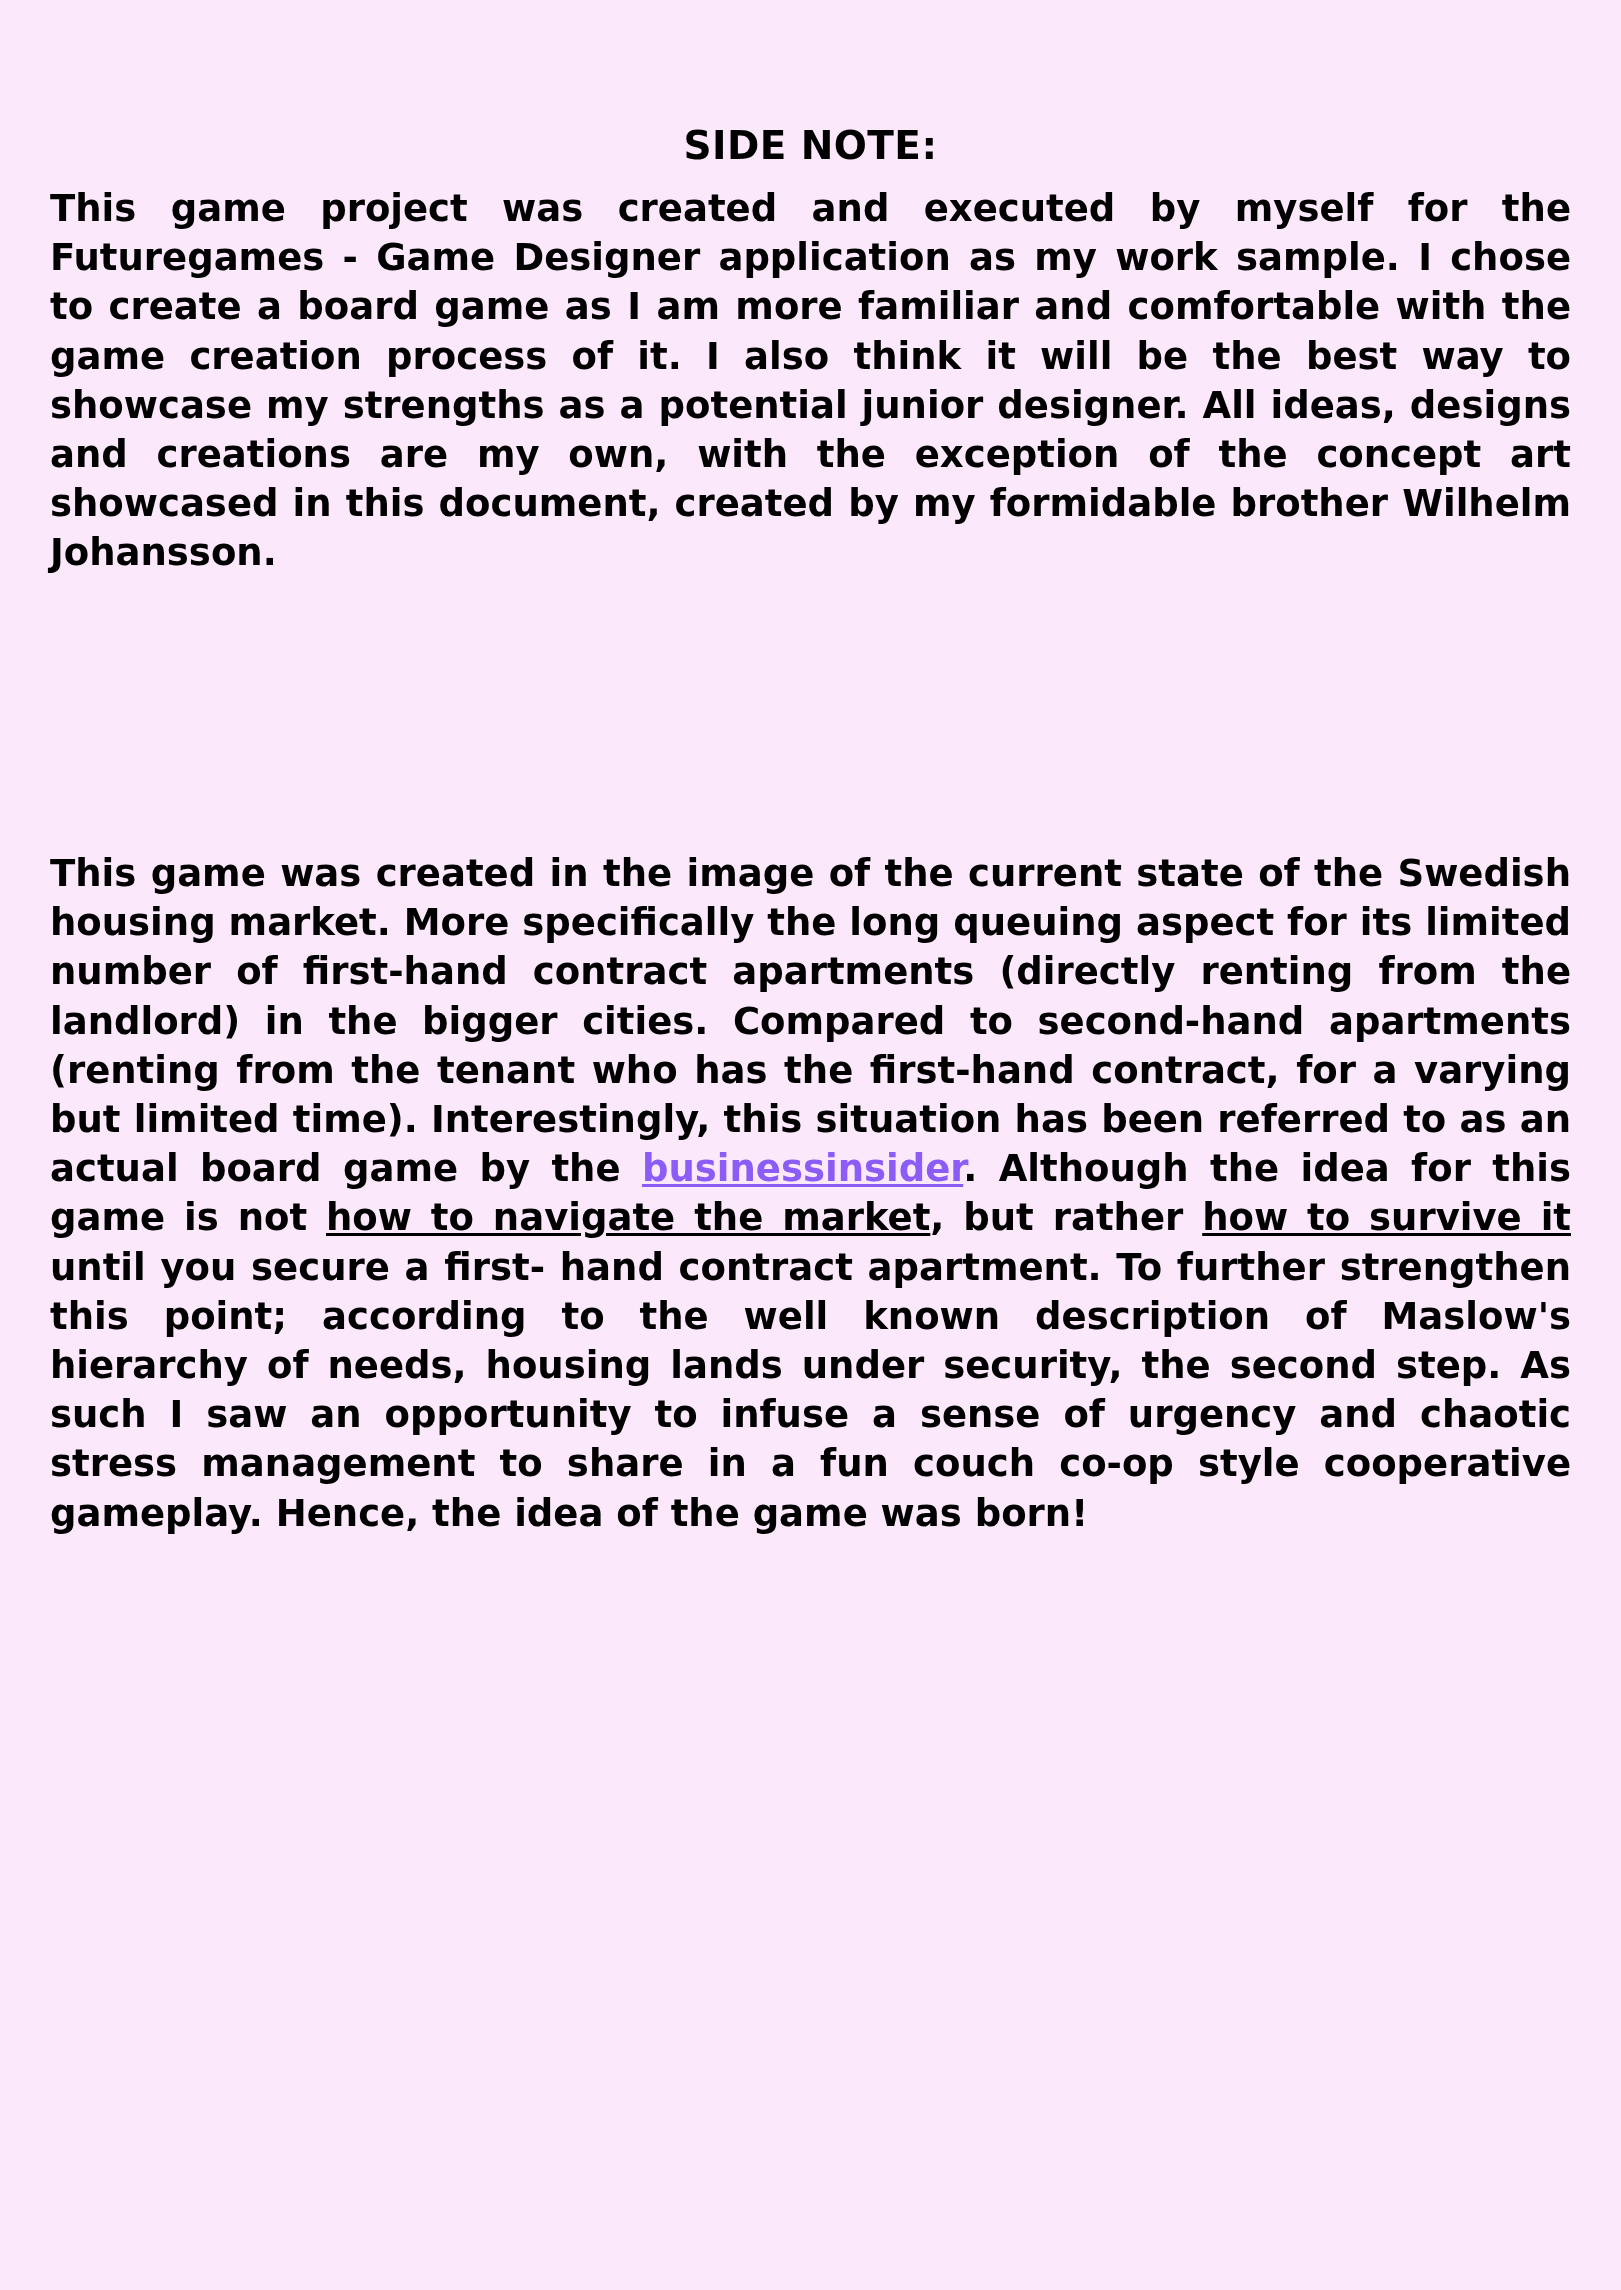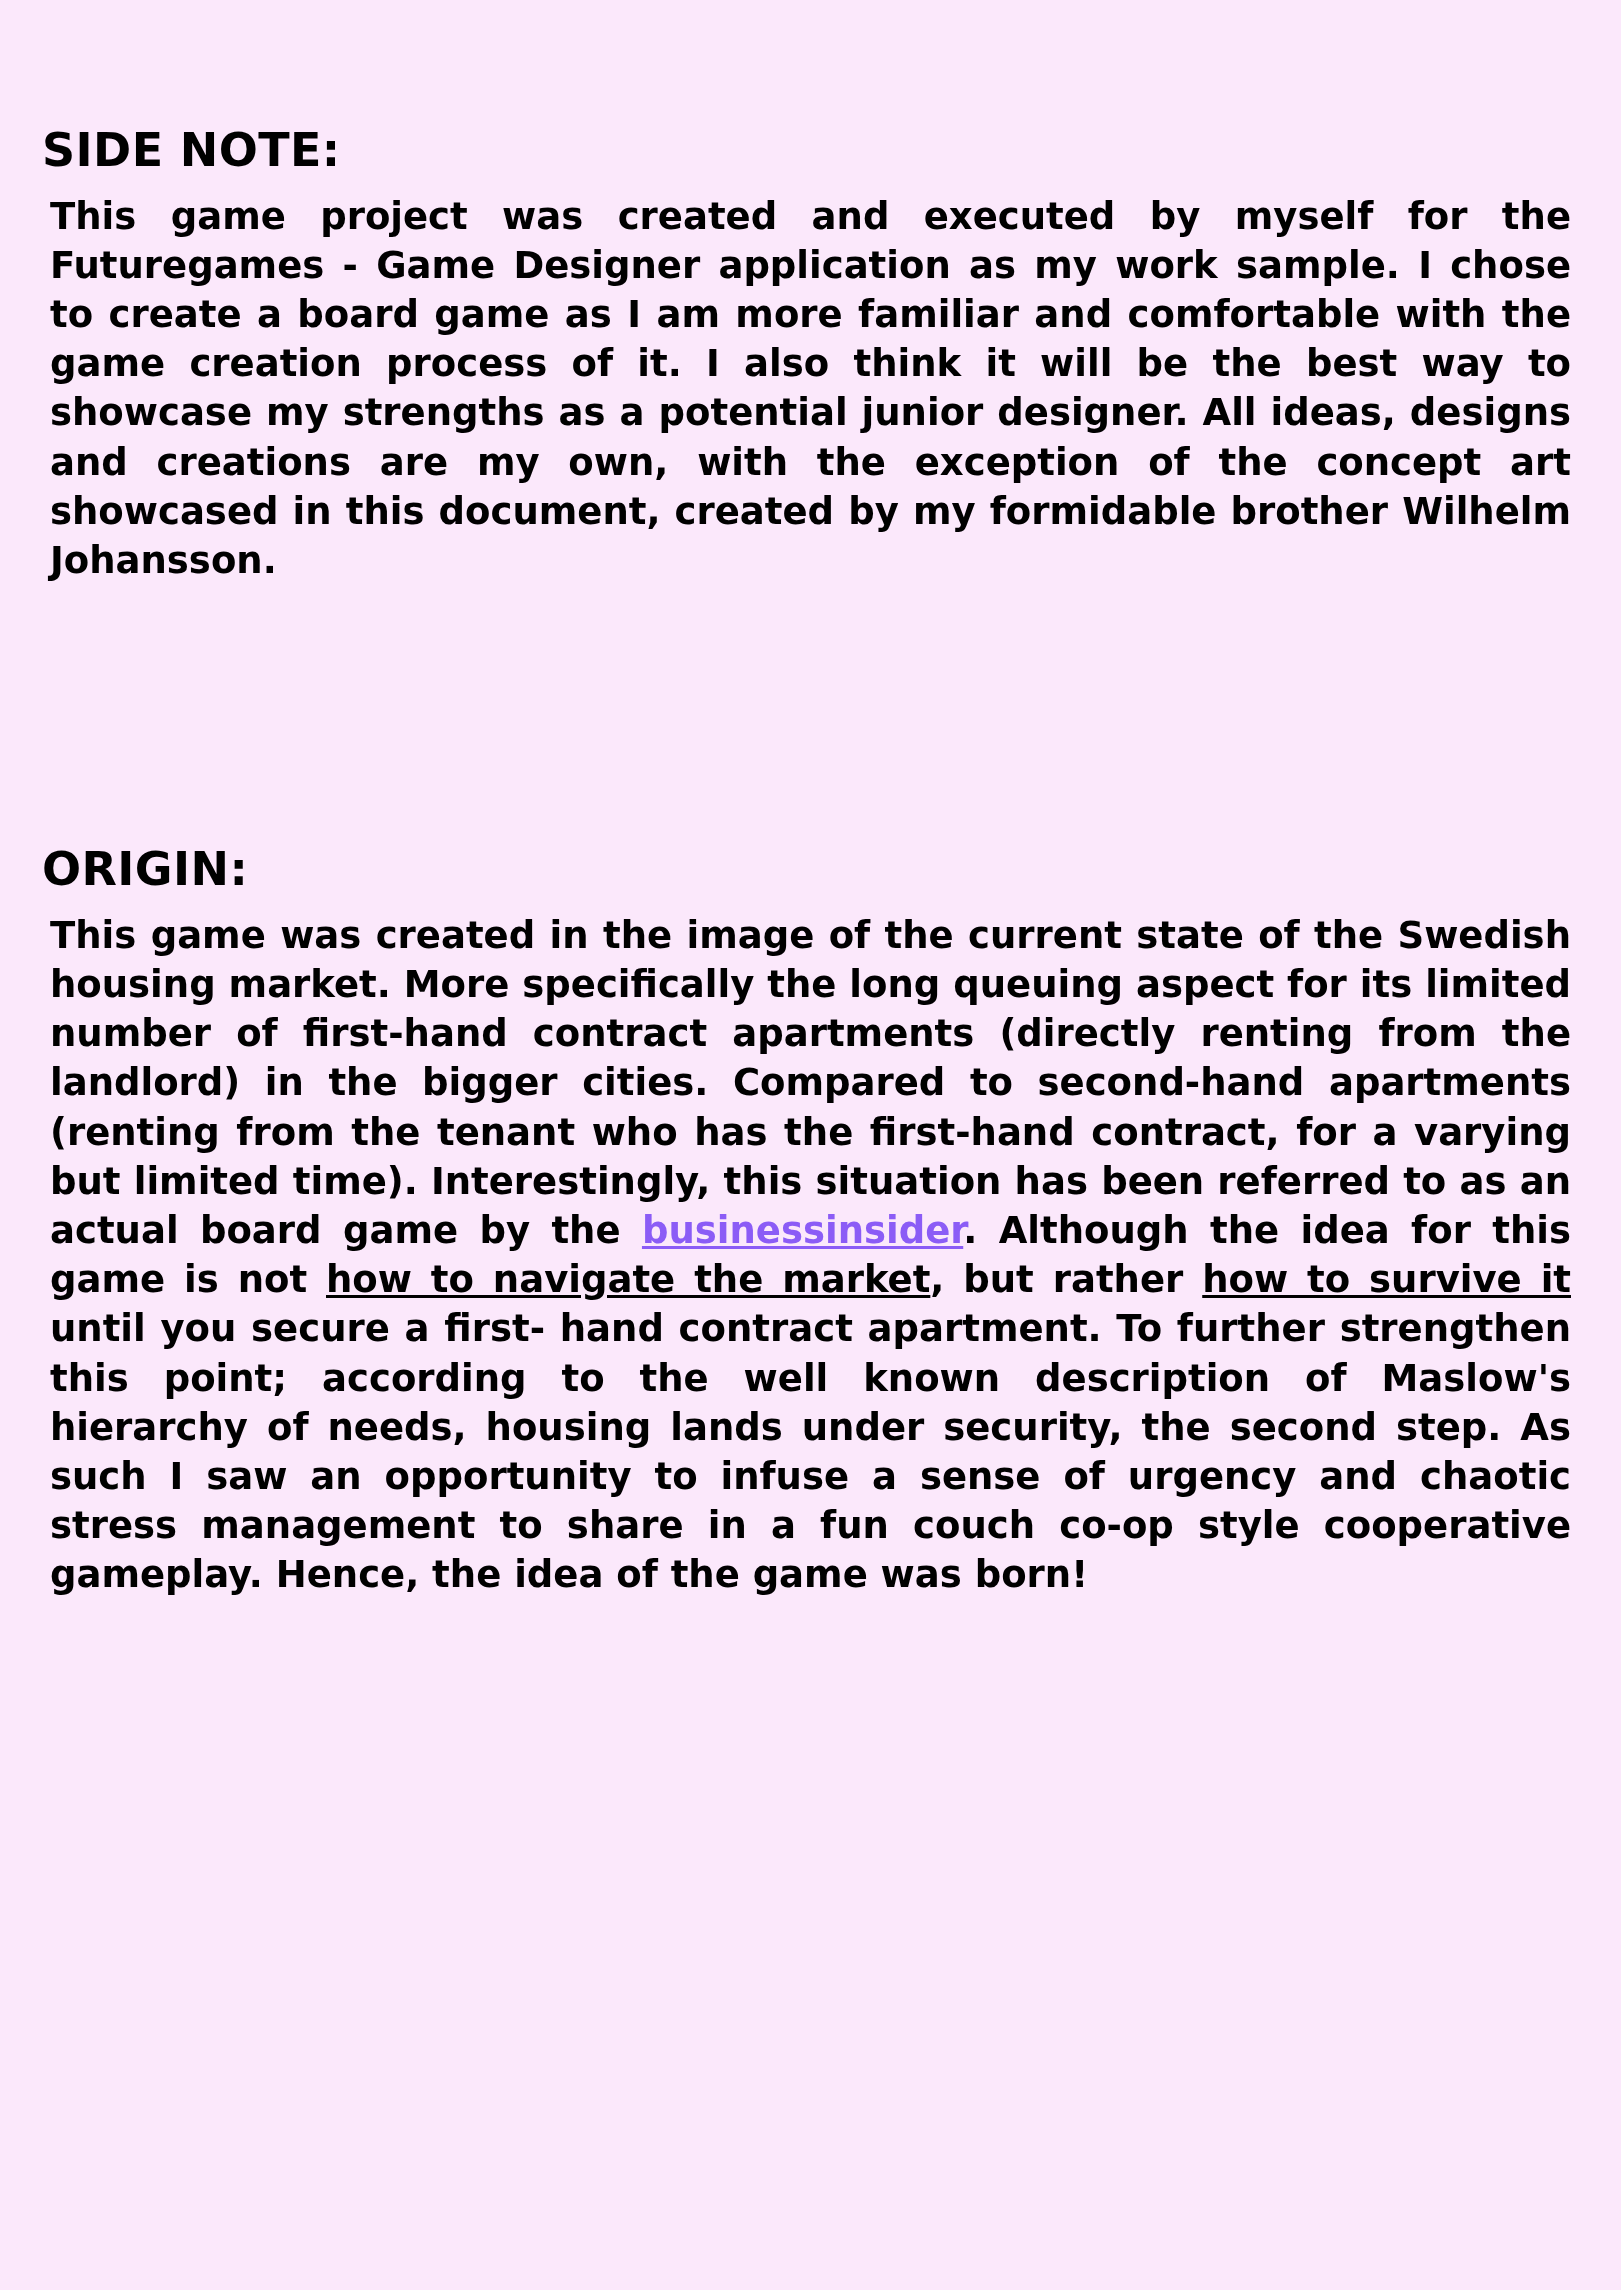--- a/index.html
+++ b/index.html
@@ -18,23 +18,23 @@
     width: 1621px;
     min-height: 2290px;
     box-sizing: border-box;
     padding: 125px 42px 54px 42px;
     background: #fbe8fb;
   }
   .section {
     margin: 0;
   }
   .section-heading {
-    text-align: left;
+    text-align: center;
     font-weight: bold;
-    font-size: 46px;
+    font-size: 39px;
     letter-spacing: 0.4px;
     margin: 0 0 16px 0;
     line-height: 1.1;
   }
   .body-text {
     text-align: justify;
     text-justify: inter-word;
     font-weight: bold;
     font-size: 37px;
     line-height: 1.33;
@@ -68,18 +68,17 @@
 <div class="page">
 
   <section class="section">
     <h1 class="section-heading">SIDE NOTE:</h1>
     <p class="body-text first">This game project was created and executed by myself for the Futuregames - Game Designer application as my work sample. I chose to create a board game as I am more familiar and comfortable with the game creation process of it. I also think it will be the best way to showcase my strengths as a potential junior designer. All ideas, designs and creations are my own, with the exception of the concept art showcased in this document, created by my formidable brother Wilhelm Johansson.</p>
   </section>
 
   <div class="gap"></div>
 
   <section class="section">
-    <h1 class="section-heading">ORIGIN:</h1>
     <p class="body-text first"><span class="inline">This game was created in the image of the current state of the Swedish housing market. More specifically the long queuing aspect for its limited number of first-hand contract apartments (directly renting from the landlord) in the bigger cities. Compared to second-hand apartments (renting from the tenant who has the first-hand contract, for a varying but limited time). Interestingly, this situation has been referred to as an actual board game by the </span><a class="link" href="#">businessinsider</a><span class="inline">. Although the idea for this game is not </span><span class="inline underline">how to navigate the market</span><span class="inline">, but rather </span><span class="inline underline">how to survive it</span><span class="inline"> until you secure a first- hand contract apartment. To further strengthen this point; according to the well known description of Maslow's hierarchy of needs, housing lands under security, the second step. As such I saw an opportunity to infuse a sense of urgency and chaotic stress management to share in a fun couch co-op style cooperative gameplay. Hence, the idea of the game was born!</span></p>
   </section>
 
 </div>
 
 
 </body></html>

